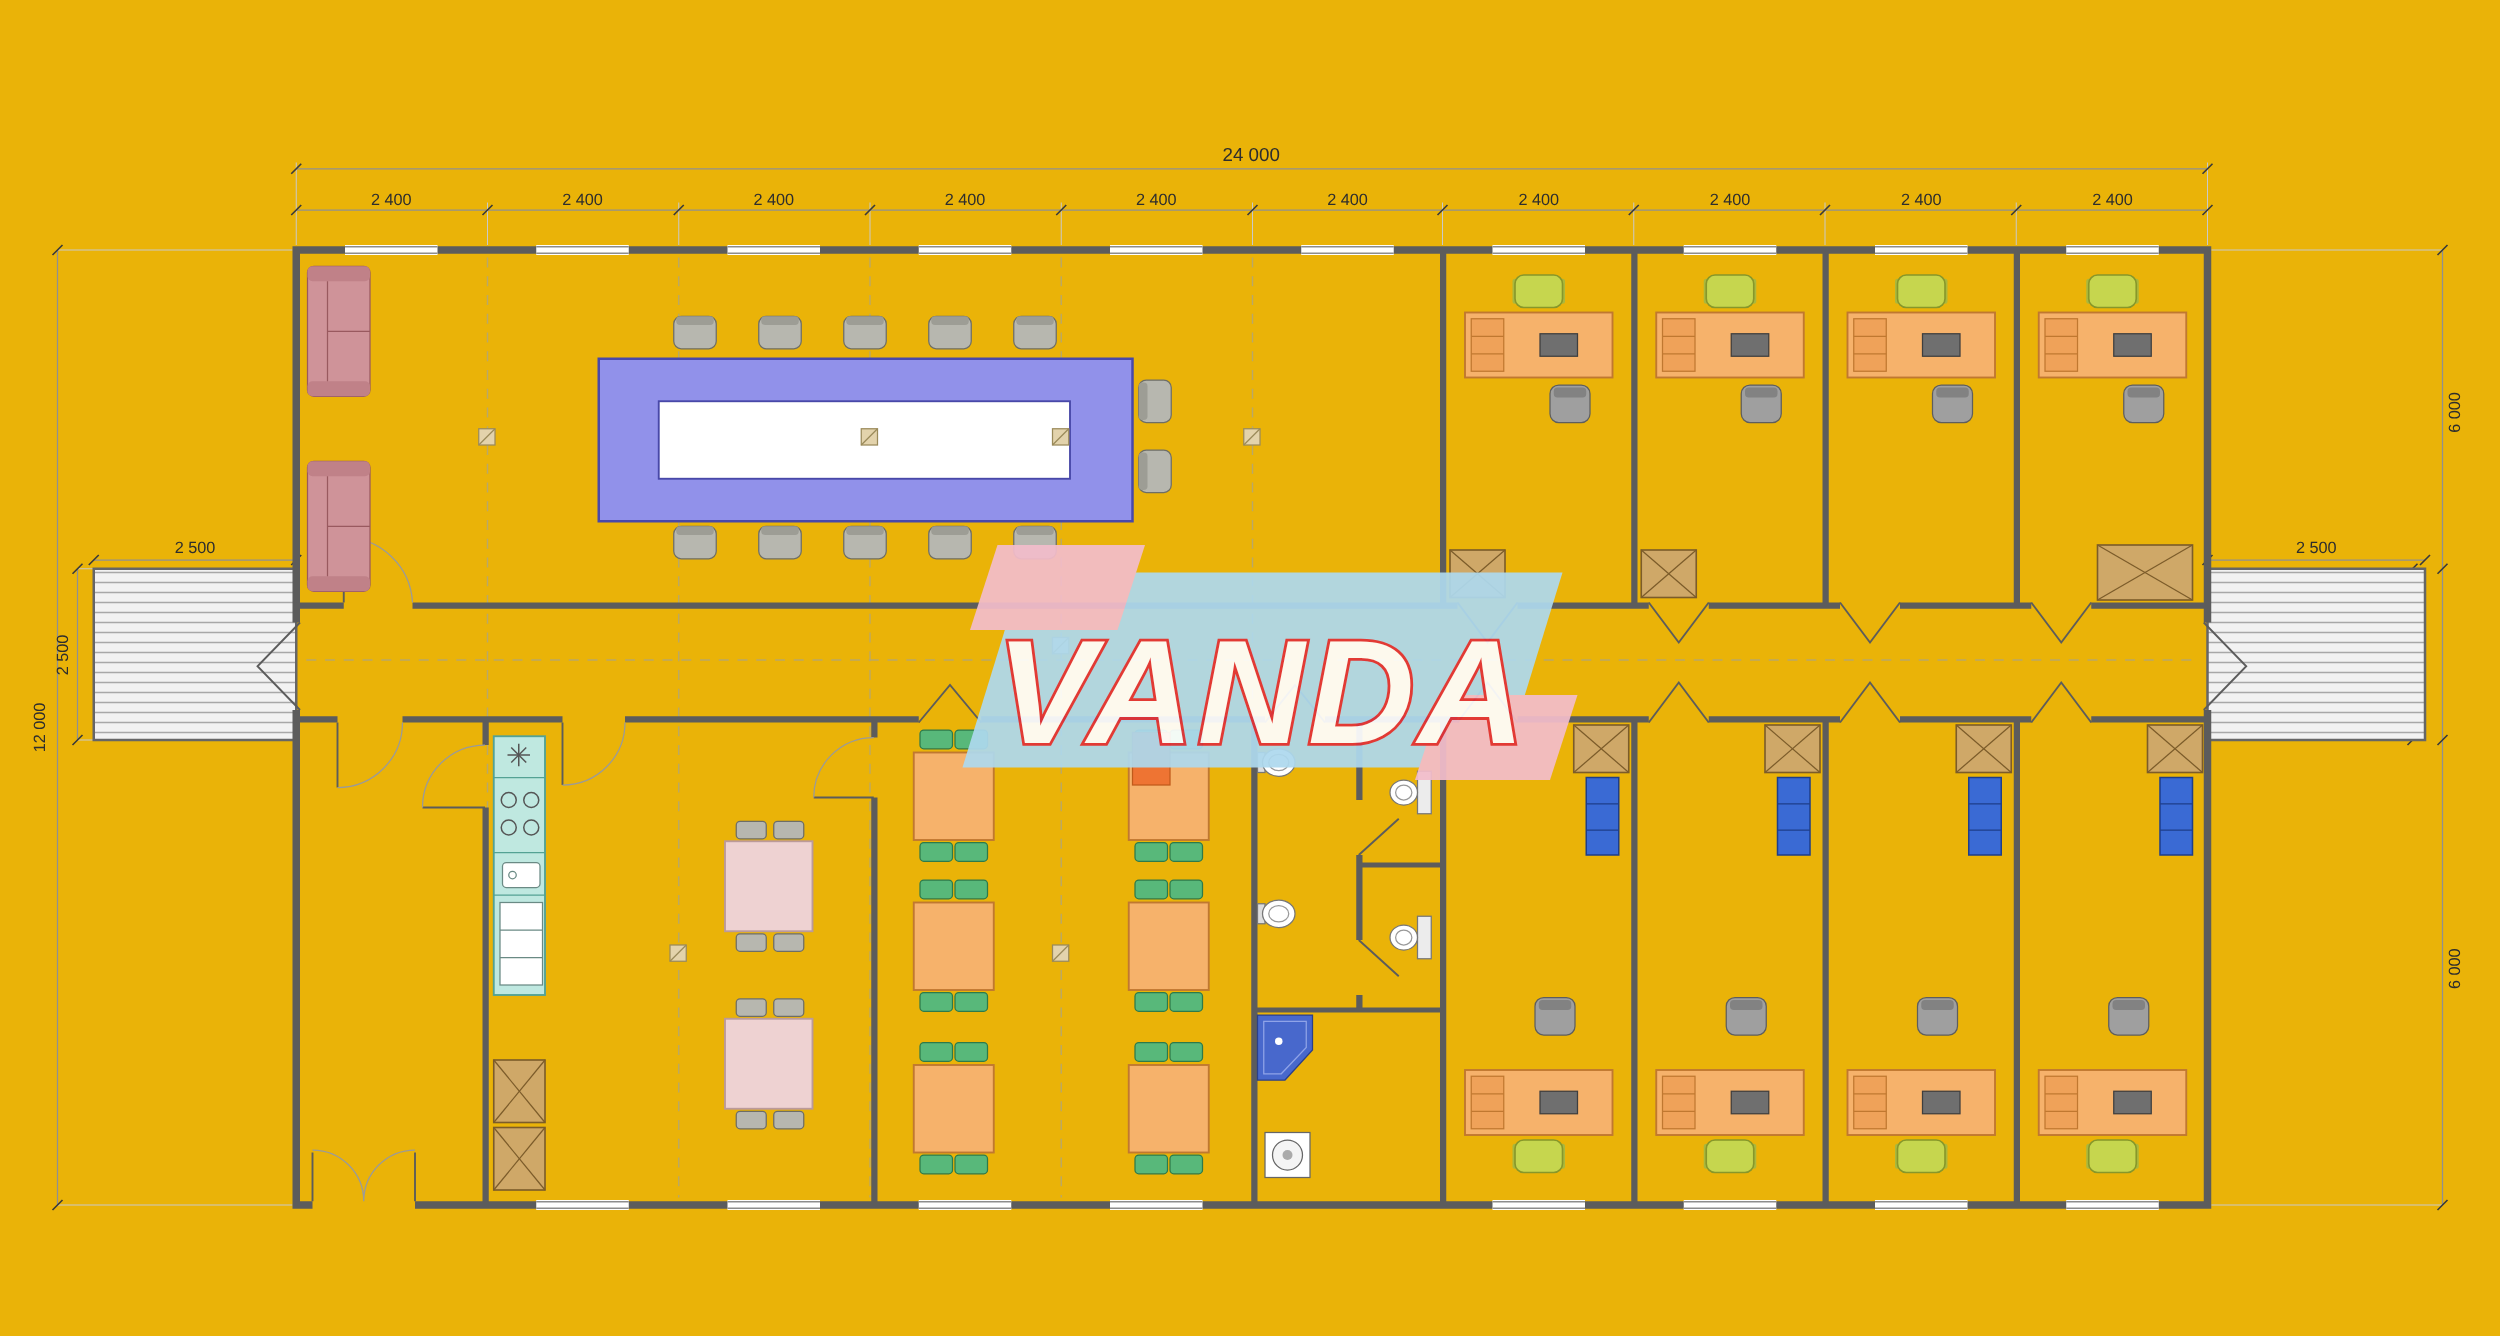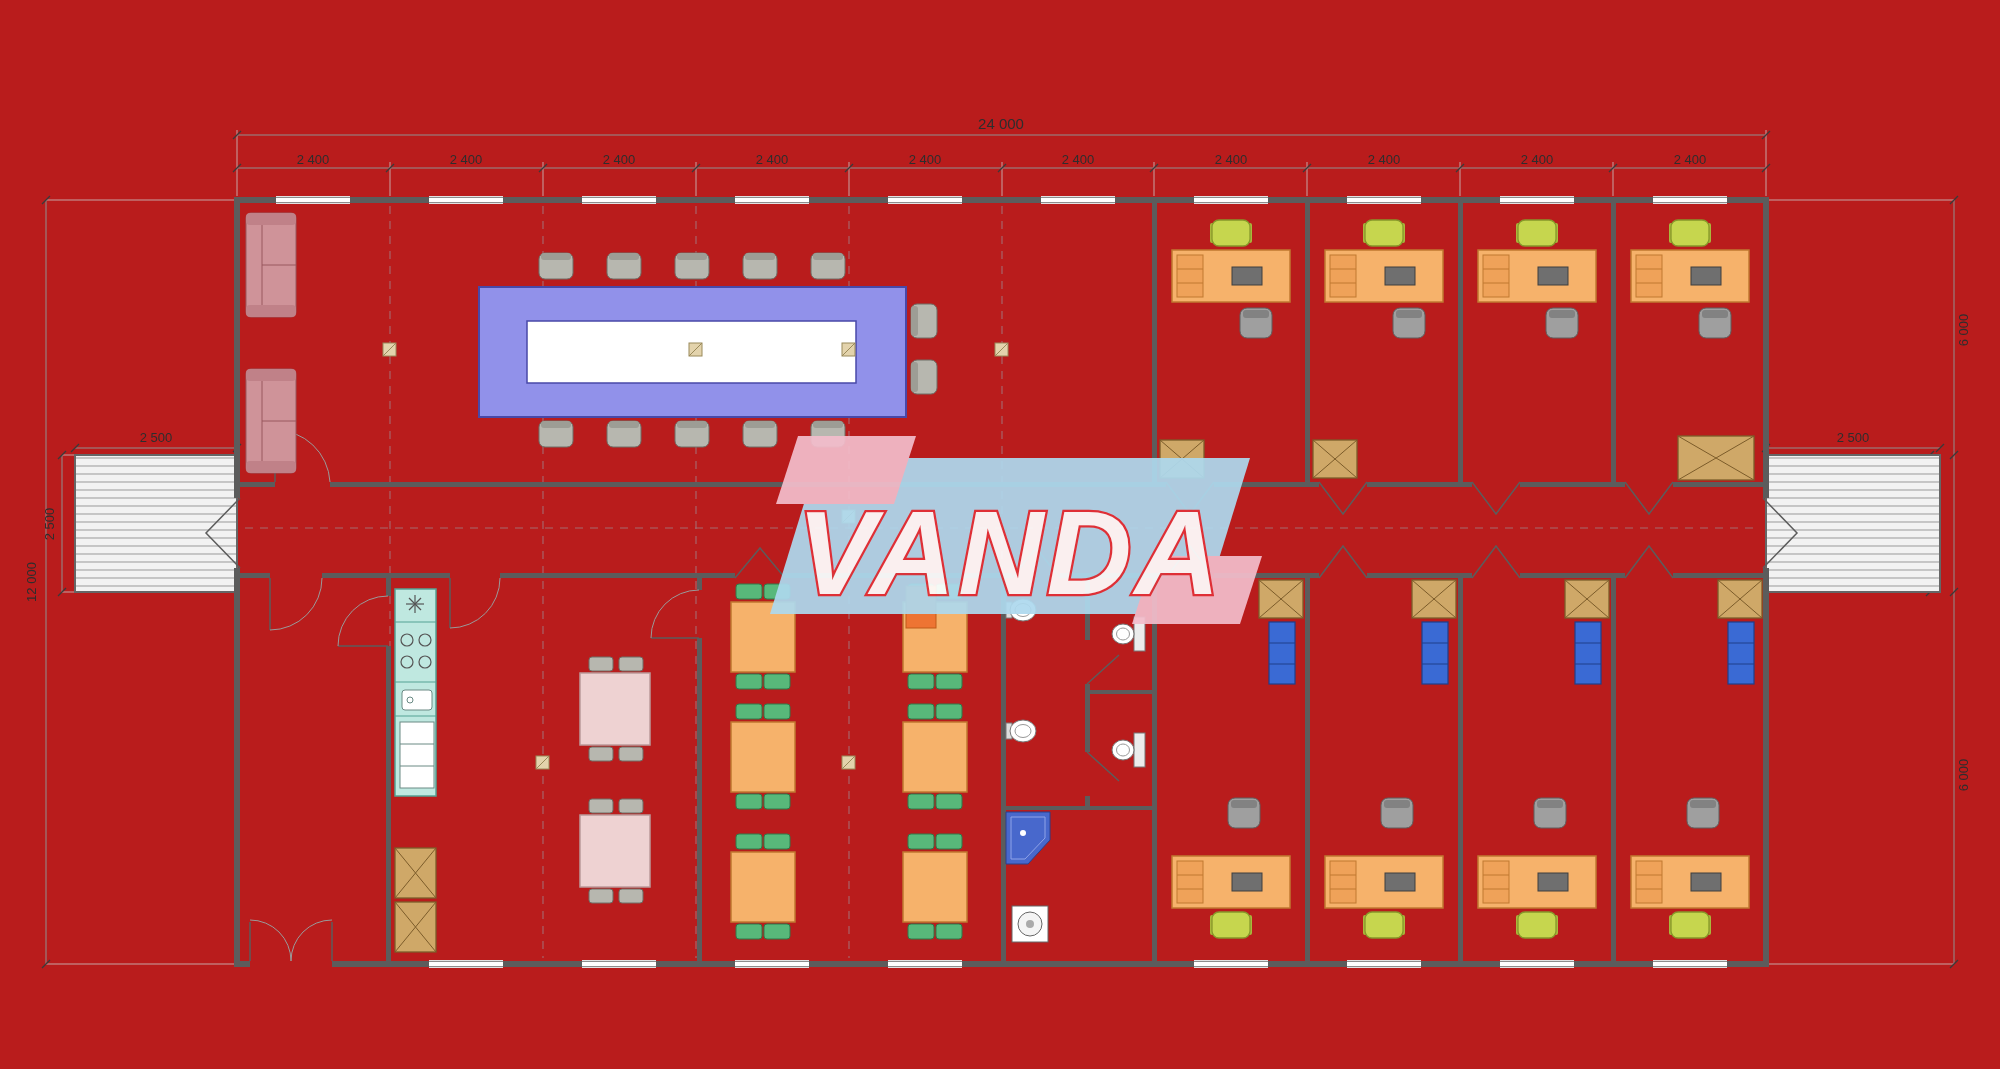--- a/index.html
+++ b/index.html
@@ -1,16 +1,16 @@
 <!DOCTYPE html>
 <html><head>
 <meta charset="utf-8">
 <style>
   html,body{margin:0;padding:0;background:#ffffff;}
-  .stage{position:relative;width:2000px;height:1069px;background:#b91c1c;overflow:hidden;
+  .stage{position:relative;width:2000px;height:1069px;background:#eab308;overflow:hidden;
          font-family:"Liberation Sans",sans-serif;text-align:right;}
   svg{display:block;}
   .dimline{stroke:#909090;stroke-width:1;fill:none}
   .tick{stroke:#3a3a3a;stroke-width:1.3;fill:none}
   .ext{stroke:#c9c9c9;stroke-width:.8;fill:none}
   .dimtext{font-size:13px;fill:#2e2e2e;text-anchor:middle;font-family:"Liberation Sans",sans-serif}
   .big{font-size:15px}
   .wallp{fill:#5c5c5c}
   .dash{stroke:#9aa0a8;stroke-width:1.1;stroke-dasharray:8 7;fill:none;opacity:.6}
   .leaf{stroke:#5c5c5c;stroke-width:1.5;fill:none}

